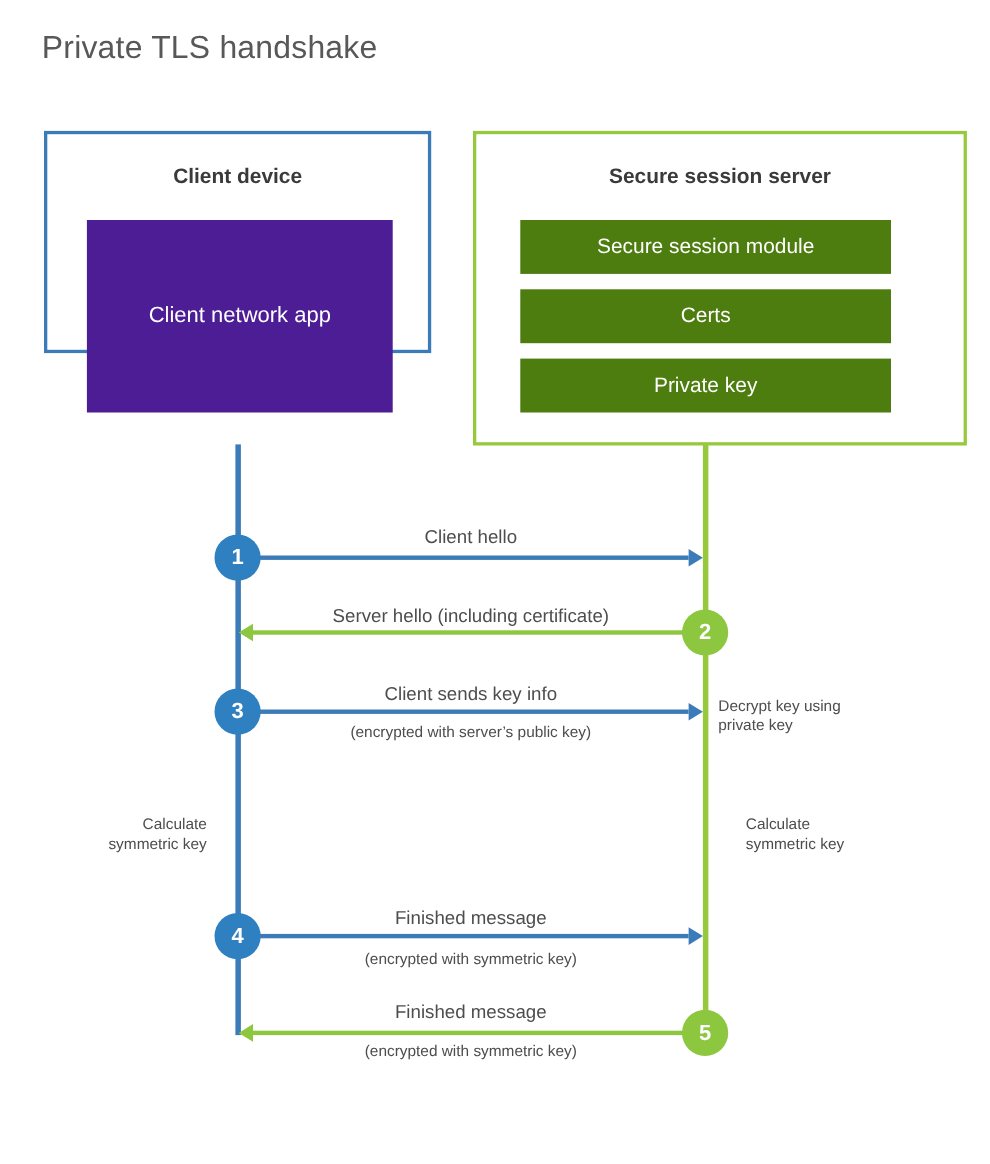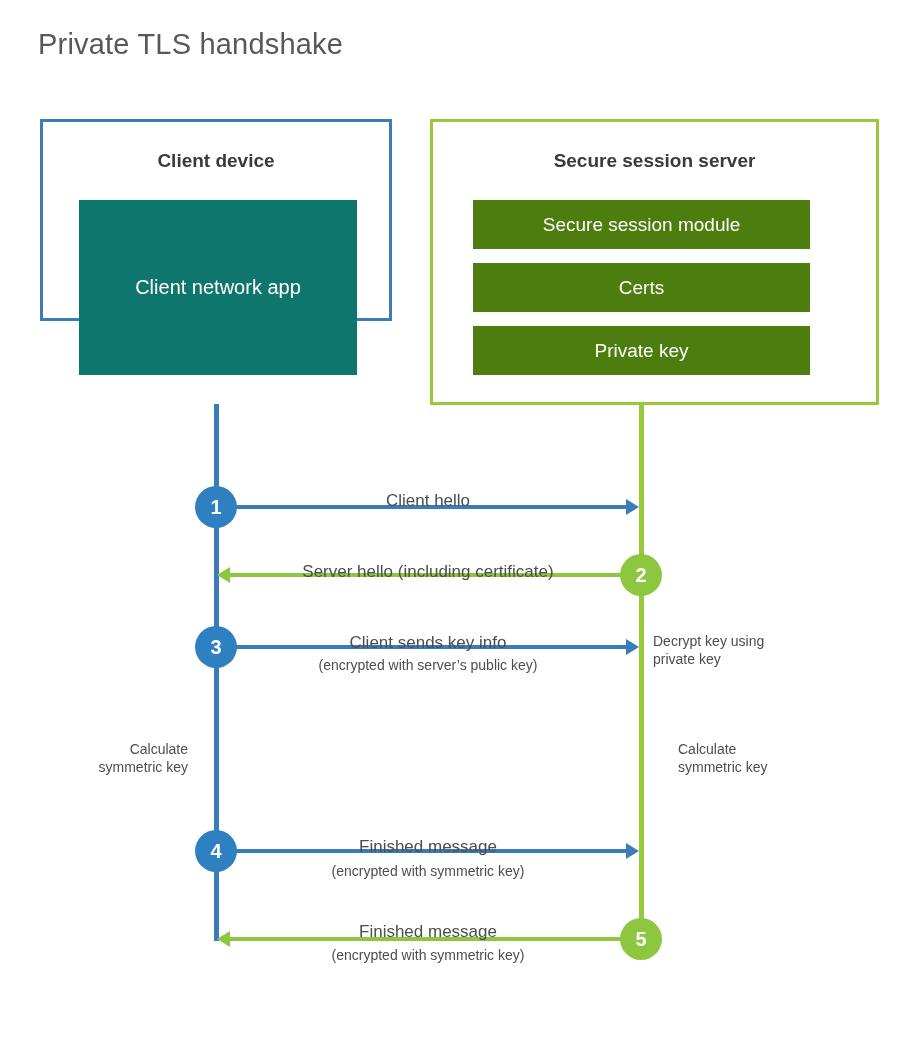--- a/index.html
+++ b/index.html
@@ -66,21 +66,21 @@
     color: #3a3a3c;
   }
 
   
   #client-app-block {
     position: absolute;
     left: 36px;
     top: 78px;
     width: 278px;
     height: 175px;
-    background: #0f766e;
+    background: #4c1d95;
     color: #ffffff;
     font-size: 20px;
     line-height: 29px;
     display: flex;
     align-items: center;
     justify-content: center;
     text-align: center;
   }
   #client-app-block .txt { max-width: 190px; }
 
@@ -175,21 +175,20 @@
   #arrow-5-head { left: 217px; top: 931px; }
 
   
   .msg-label {
     position: absolute;
     text-align: center;
     font-size: 17px;
     color: #4d4d4f;
     white-space: nowrap;
     transform: translateX(-50%);
-    margin-top: 12px;
   }
   .msg-sub {
     position: absolute;
     text-align: center;
     font-size: 14px;
     color: #4d4d4f;
     white-space: nowrap;
     transform: translateX(-50%);
   }
   #msg-1-main { left: 428px; top: 479px; }

